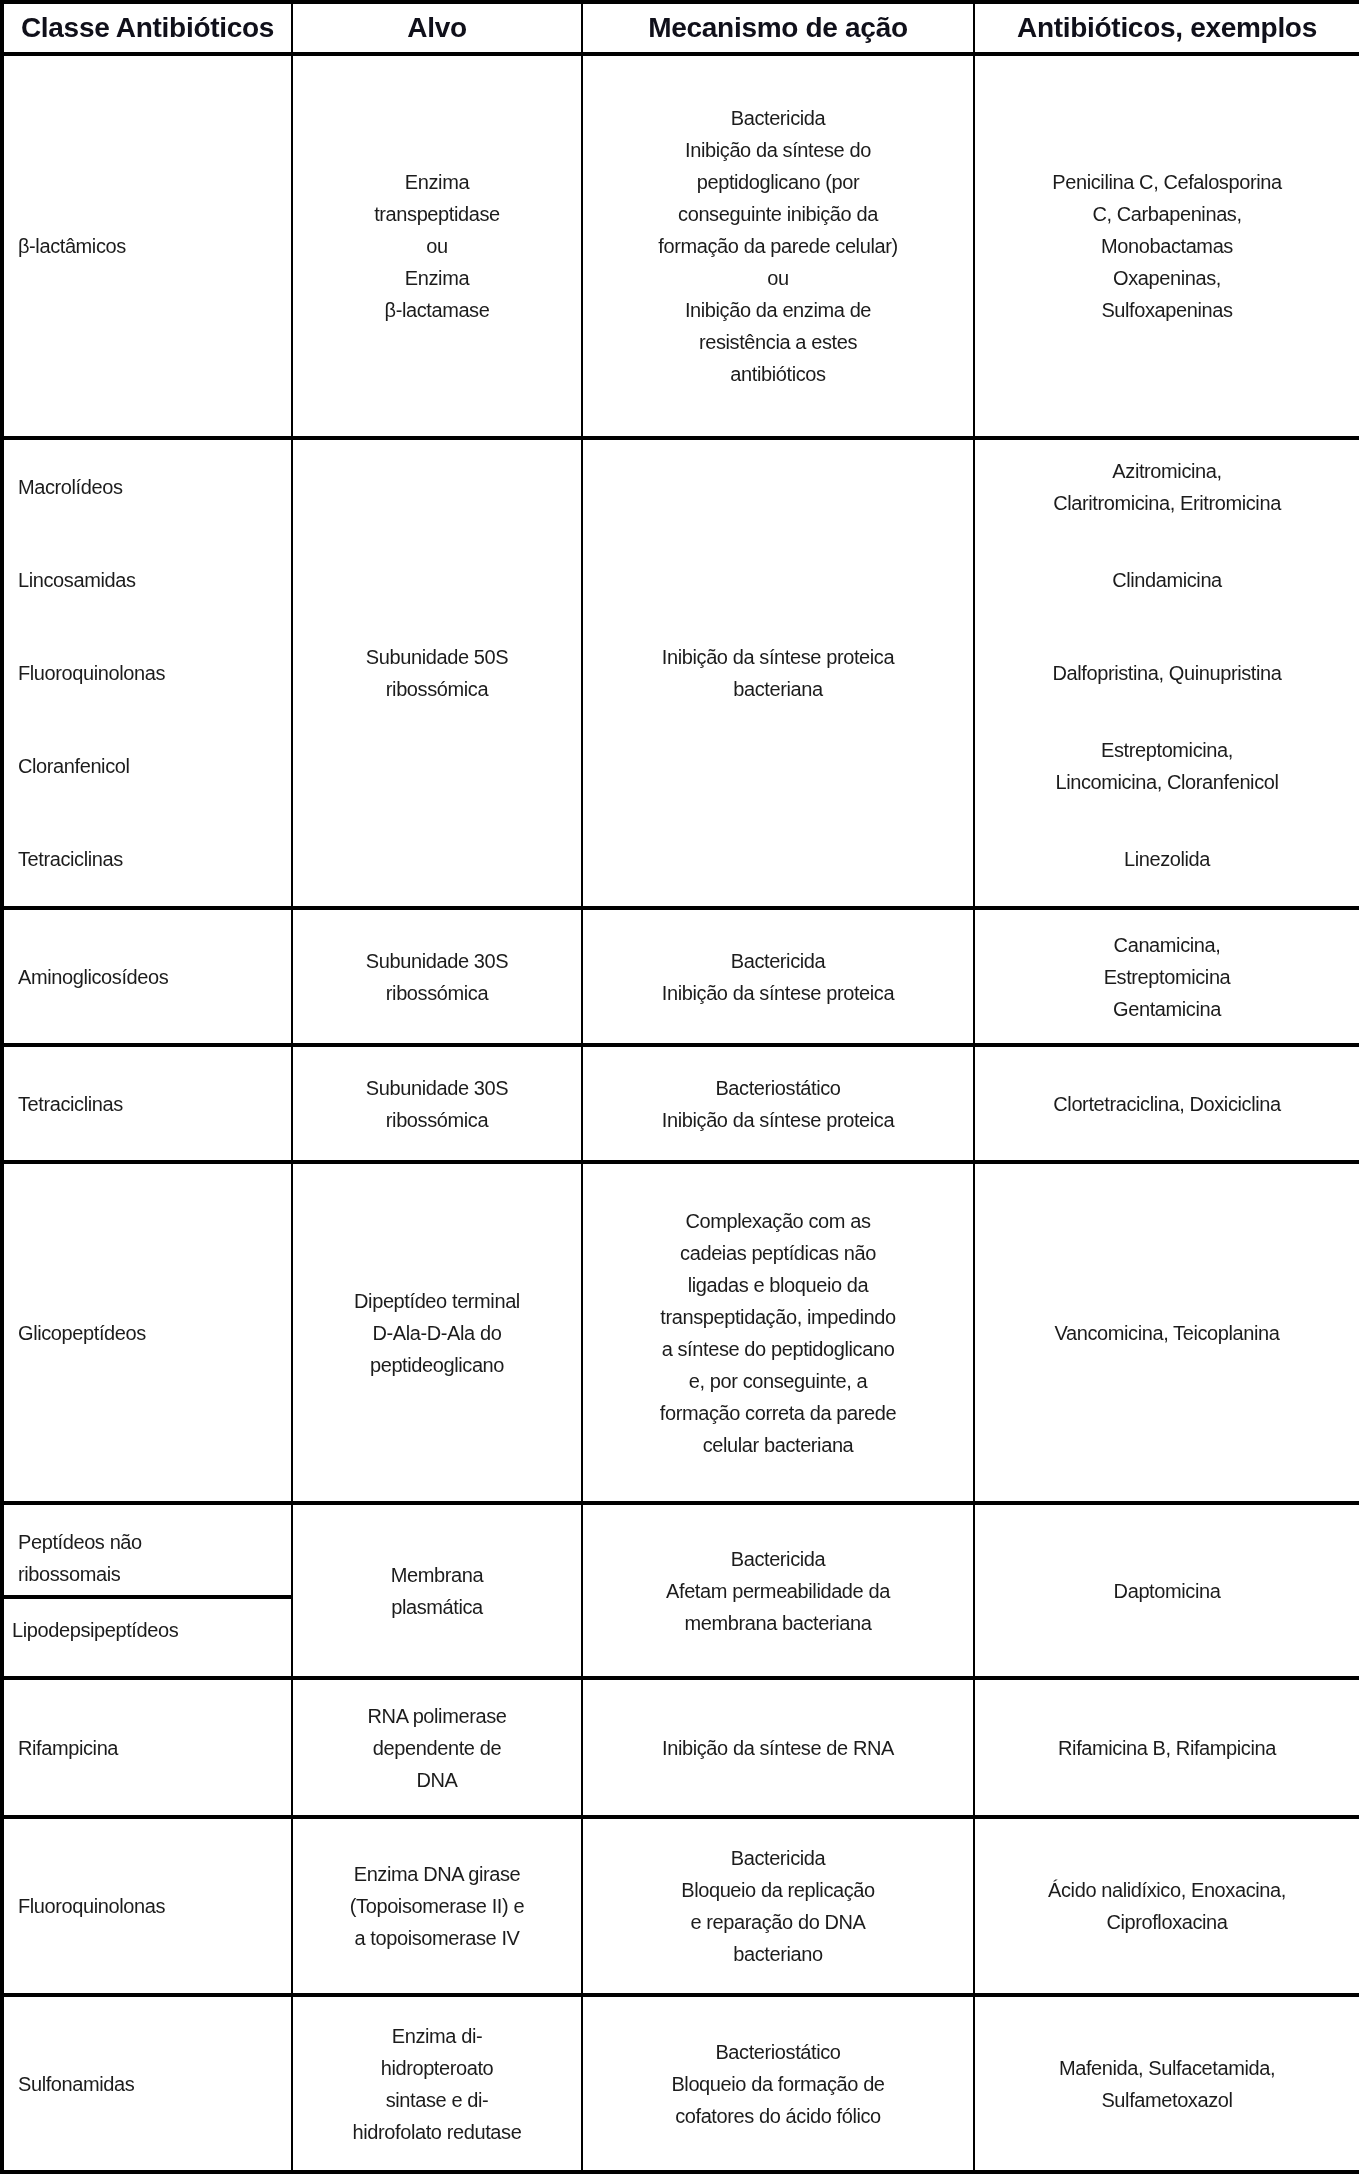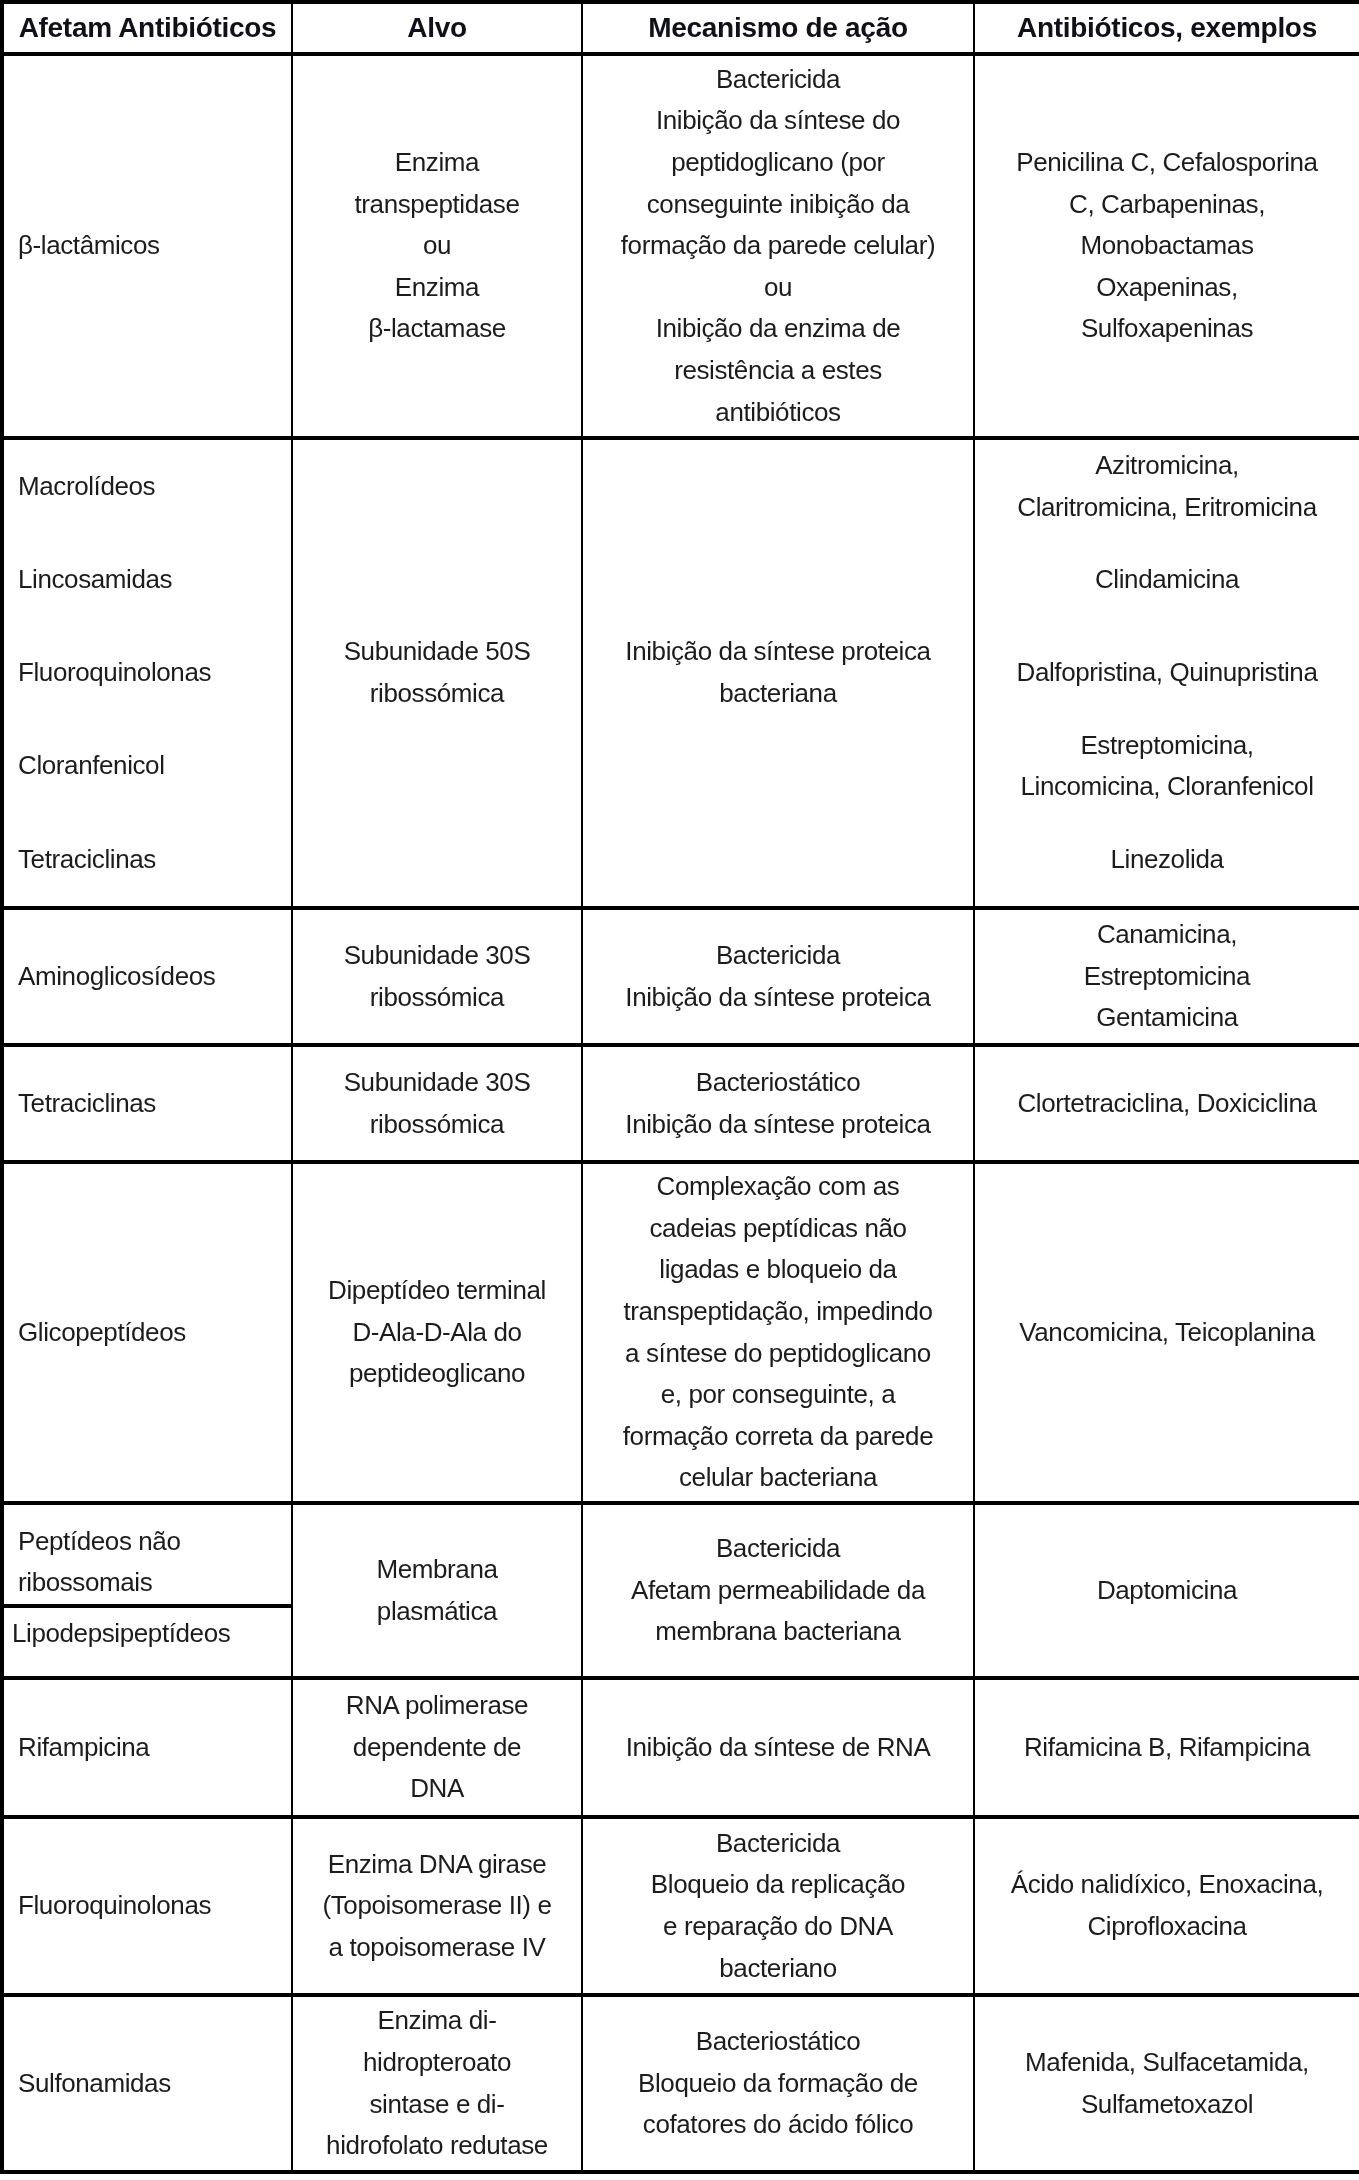--- a/index.html
+++ b/index.html
@@ -21,21 +21,21 @@
   }
   th {
     font-size: 28px;
     font-weight: 700;
     letter-spacing: -0.3px;
     color: #10101a;
     text-align: center;
     white-space: pre-line;
   }
   td {
-    font-size: 26px;
+    font-size: 20px;
     line-height: 1.6;
     letter-spacing: -0.4px;
     white-space: pre-line;
   }
   .c-left   { text-align: left;  padding: 0 6px 0 14px; }
   .c-center { text-align: center; padding: 0 6px; }
   .p0 { padding: 0; }
   .stack { display: flex; flex-direction: column; height: 466px; }
   .stack-item { flex: 1 1 0; display: flex; align-items: center; }
   .stack-item.left   { justify-content: flex-start; padding-left: 14px; text-align: left; }
@@ -49,21 +49,21 @@
 
 <table class="antibiotics">
   <colgroup>
     <col style="width:290px">
       <col style="width:290px">
       <col style="width:392px">
       <col style="width:387px">
   </colgroup>
   <tbody>
       <tr style="height:52px">
-    <th>Afetam Antibióticos</th>
+    <th>Classe Antibióticos</th>
     <th>Alvo</th>
     <th>Mecanismo de ação</th>
     <th>Antibióticos, exemplos</th>
   </tr>
 
   <tr style="height:384px">
     <td class="c-left">β-lactâmicos</td>
     <td class="c-center">Enzima
 transpeptidase
 ou

